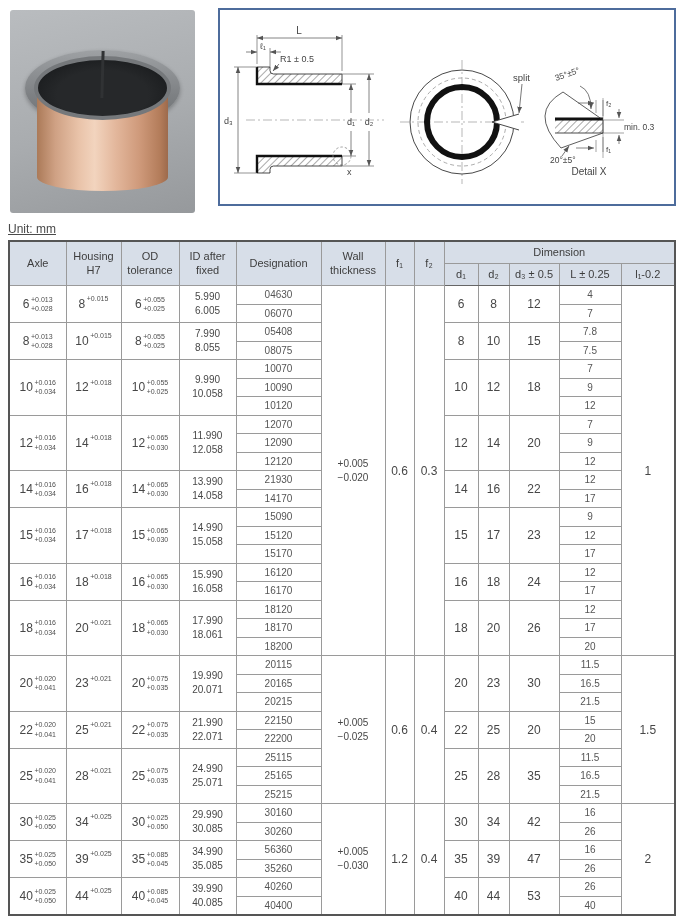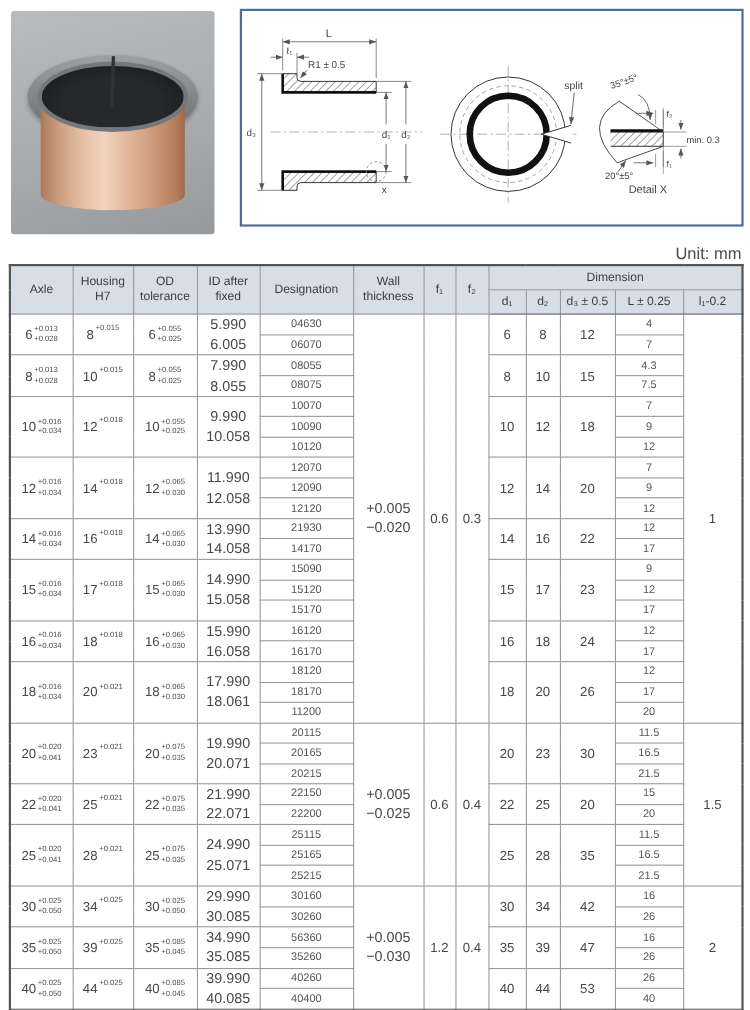--- a/index.html
+++ b/index.html
@@ -13,31 +13,31 @@
          background:linear-gradient(90deg,#ab7a58 0%,#cfa184 14%,#e9c3a9 32%,#f2d4be 44%,#e3b79c 60%,#cf9a7b 78%,#b37c5a 94%,#9d6a4c 100%);
          border-radius:0 0 50% 50%/0 0 14px 14px;}
   .bush-bore{position:absolute;left:24px;top:46px;width:129px;height:56px;border-radius:50%;
          background:radial-gradient(ellipse at 50% 62%,#26282a 50%,#131517 100%);border:4px solid #75787b;}
   .bush-split{position:absolute;left:91px;top:41px;width:2.5px;height:47px;background:#303234;transform:rotate(1.5deg);}
   
   .draw{position:absolute;left:218px;top:8px;width:458px;height:198px;background:#fff;border:2px solid #4e6c9c;box-sizing:border-box;}
   .draw svg{display:block;}
   svg text{fill:#444;font-family:"Liberation Sans","DejaVu Sans",sans-serif;}
   
-  .unit{position:absolute;left:8px;top:222px;width:666px;text-align:right;font-size:15px;color:#4a4a4a;}
+  .unit{position:absolute;left:8px;top:222px;width:666px;font-size:12px;color:#4a4a4a;text-decoration:underline;}
   
   table.spec{position:absolute;left:8px;top:240px;width:666px;border-collapse:collapse;table-layout:fixed;
          border:2px solid #555;}
   .spec th,.spec td{border:1px solid #9a9a9a;text-align:center;vertical-align:middle;padding:0 1px;}
   .spec thead th{background:#d7dee8;font-weight:normal;font-size:11px;line-height:1.2;color:#3d3d3d;
          white-space:pre-line;height:21px;}
   .spec thead tr:last-child th{border-bottom:1px solid #666;}
   .spec td{font-size:12px;color:#474747;}
   td.desig,td.L{font-size:10px;color:#555;height:17.5px;padding:0;}
-  td.id,td.wall{white-space:pre-line;font-size:13px;line-height:1.4;}
+  td.id,td.wall{white-space:pre-line;font-size:10px;line-height:1.4;}
   .vt{display:inline-flex;align-items:center;justify-content:center;}
   .vt .n{font-size:12px;}
   .vt .tol{display:flex;flex-direction:column;font-size:7px;line-height:1.35;margin-left:1.5px;text-align:left;color:#4f4f4f;}
   .vt .tol.single{transform:translateY(-5px);}
   tr.axle-start td{border-top:1px solid #8b8b8b;}
 </style>
 </head>
 <body>
 
 <div class="photo">
@@ -247,25 +247,25 @@
           </span></td>
         <td class="od" rowspan="2"><span class="vt">
             <span class="n">8</span>
             <span class="tol">
               <span>+0.055</span>
               <span>+0.025</span>
             </span>
           </span></td>
         <td class="id" rowspan="2">7.990
 8.055</td>
-        <td class="desig">08055</td>
+        <td class="desig">05408</td>
         <td class="d1" rowspan="2">8</td>
         <td class="d2" rowspan="2">10</td>
         <td class="d3" rowspan="2">15</td>
-        <td class="L">4.3</td>
+        <td class="L">7.8</td>
       </tr>
       <tr>
         <td class="desig">08075</td>
         <td class="L">7.5</td>
       </tr>
       <tr class="axle-start">
         <td class="axle" rowspan="3"><span class="vt">
             <span class="n">10</span>
             <span class="tol">
               <span>+0.016</span>
@@ -468,21 +468,21 @@
         <td class="d1" rowspan="3">18</td>
         <td class="d2" rowspan="3">20</td>
         <td class="d3" rowspan="3">26</td>
         <td class="L">12</td>
       </tr>
       <tr>
         <td class="desig">18170</td>
         <td class="L">17</td>
       </tr>
       <tr>
-        <td class="desig">11200</td>
+        <td class="desig">18200</td>
         <td class="L">20</td>
       </tr>
       <tr class="axle-start">
         <td class="axle" rowspan="3"><span class="vt">
             <span class="n">20</span>
             <span class="tol">
               <span>+0.020</span>
               <span>+0.041</span>
             </span>
           </span></td>

